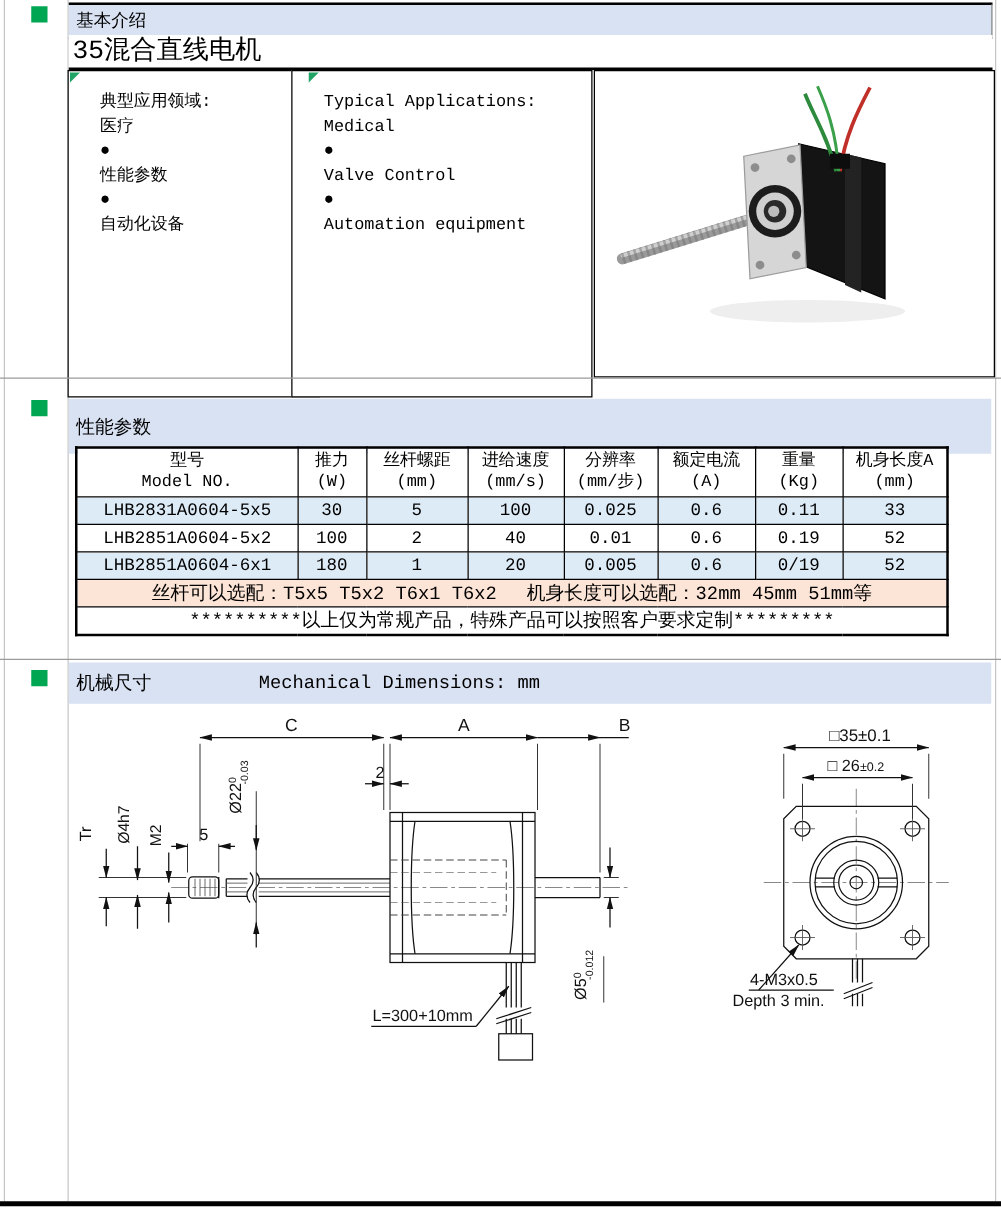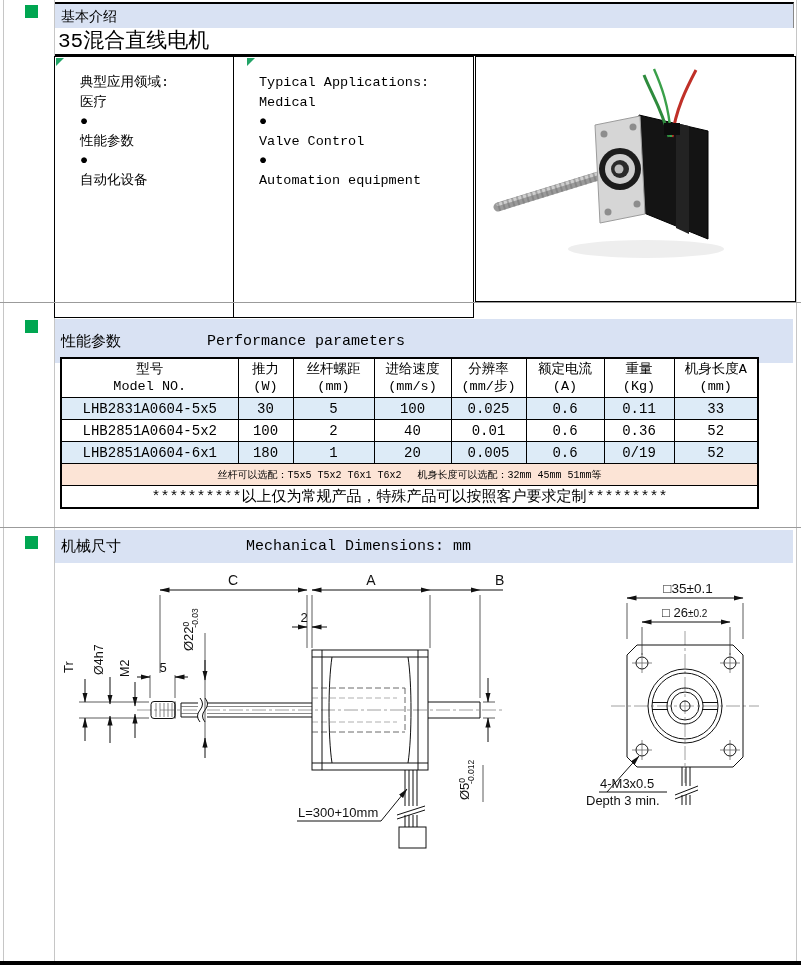--- a/index.html
+++ b/index.html
@@ -15,29 +15,29 @@
   .band .cn{padding-left:6px;}
   .band .en{margin-left:86px;}
   #band1{top:2px;height:26px;border-top:2px solid #000;border-bottom:1px solid #000;border-right:1px solid #888;font-size:14px;}
   #title-row{left:55px;top:28px;width:739px;height:28px;border-bottom:2px solid #000;
              font-size:21px;line-height:27px;padding-left:3px;background:#fff;}
   .appcell{position:absolute;top:56px;height:244px;border:1.5px solid #000;background:#fff;
            font-size:13.5px;line-height:19.5px;padding:16px 4px 0 4px;}
   .appcell .ln{white-space:pre;margin-left:21px;}
   .ctri{position:absolute;width:0;height:0;border-top:8px solid #21a366;border-right:8px solid transparent;}
   #band2{top:319px;height:44px;}
-  #band3{top:530px;height:33px;gap:39px;}
+  #band3{top:530px;height:33px;}
   table.perf{position:absolute;left:60px;top:357px;width:697px;border-collapse:collapse;
              table-layout:fixed;border:2px solid #000;font-size:14px;}
   table.perf th,table.perf td{border:1px solid #000;text-align:center;padding:0;font-weight:normal;overflow:hidden;}
   table.perf th{height:38px;font-size:13.5px;line-height:17px;background:#fff;}
   table.perf td{height:21px;}
   td.model{text-align:left;padding-left:2px;}
   tr.blue td{background:#ddebf7;}
-  td.pink{background:#fce4d6;height:38px;font-size:10px;}
+  td.pink{background:#fce4d6;height:38px;font-size:15px;}
   td.boldnote{height:24px;font-weight:bold;font-size:15px;background:#fff;}
   svg text{font-family:"Liberation Sans",sans-serif;fill:#111;}
   .ln{stroke:#111;stroke-width:1;fill:none;}
   .thin{stroke:#555;stroke-width:0.7;fill:none;}
   .ext{stroke:#333;stroke-width:0.8;fill:none;}
   .cl{stroke:#888;stroke-width:0.8;fill:none;stroke-dasharray:14 3 3 3;}
   .hid{stroke:#444;stroke-width:0.8;fill:none;stroke-dasharray:6 3;}
 </style>
 </head>
 <body>
@@ -100,21 +100,20 @@
       <path d="M195,80 C193,48 185,28 178,12" stroke="#3aa04a" stroke-width="2.4" fill="none"></path>
       <rect x="188" y="66" width="16" height="12" fill="#0d0d0d"></rect>
     </svg>
   </div>
 
   <div class="hline" style="top:302px"></div>
 
   <div class="gsq" style="left:25px;top:320px"></div>
   <div class="band" id="band2">
     <span class="cn">性能参数</span>
-    <span class="en">Performance parameters</span>
   </div>
 
   <table class="perf">
     <colgroup>
       <col style="width:177px">
         <col style="width:55px">
         <col style="width:81px">
         <col style="width:77px">
       <col style="width:75px">
         <col style="width:78px">
@@ -168,21 +167,21 @@
         <td>0.11</td>
         <td>33</td>
       </tr>
       <tr>
         <td class="model">LHB2851A0604-5x2</td>
         <td>100</td>
         <td>2</td>
         <td>40</td>
         <td>0.01</td>
         <td>0.6</td>
-        <td>0.36</td>
+        <td>0.19</td>
         <td>52</td>
       </tr>
       <tr class="blue">
         <td class="model">LHB2851A0604-6x1</td>
         <td>180</td>
         <td>1</td>
         <td>20</td>
         <td>0.005</td>
         <td>0.6</td>
         <td>0/19</td>

